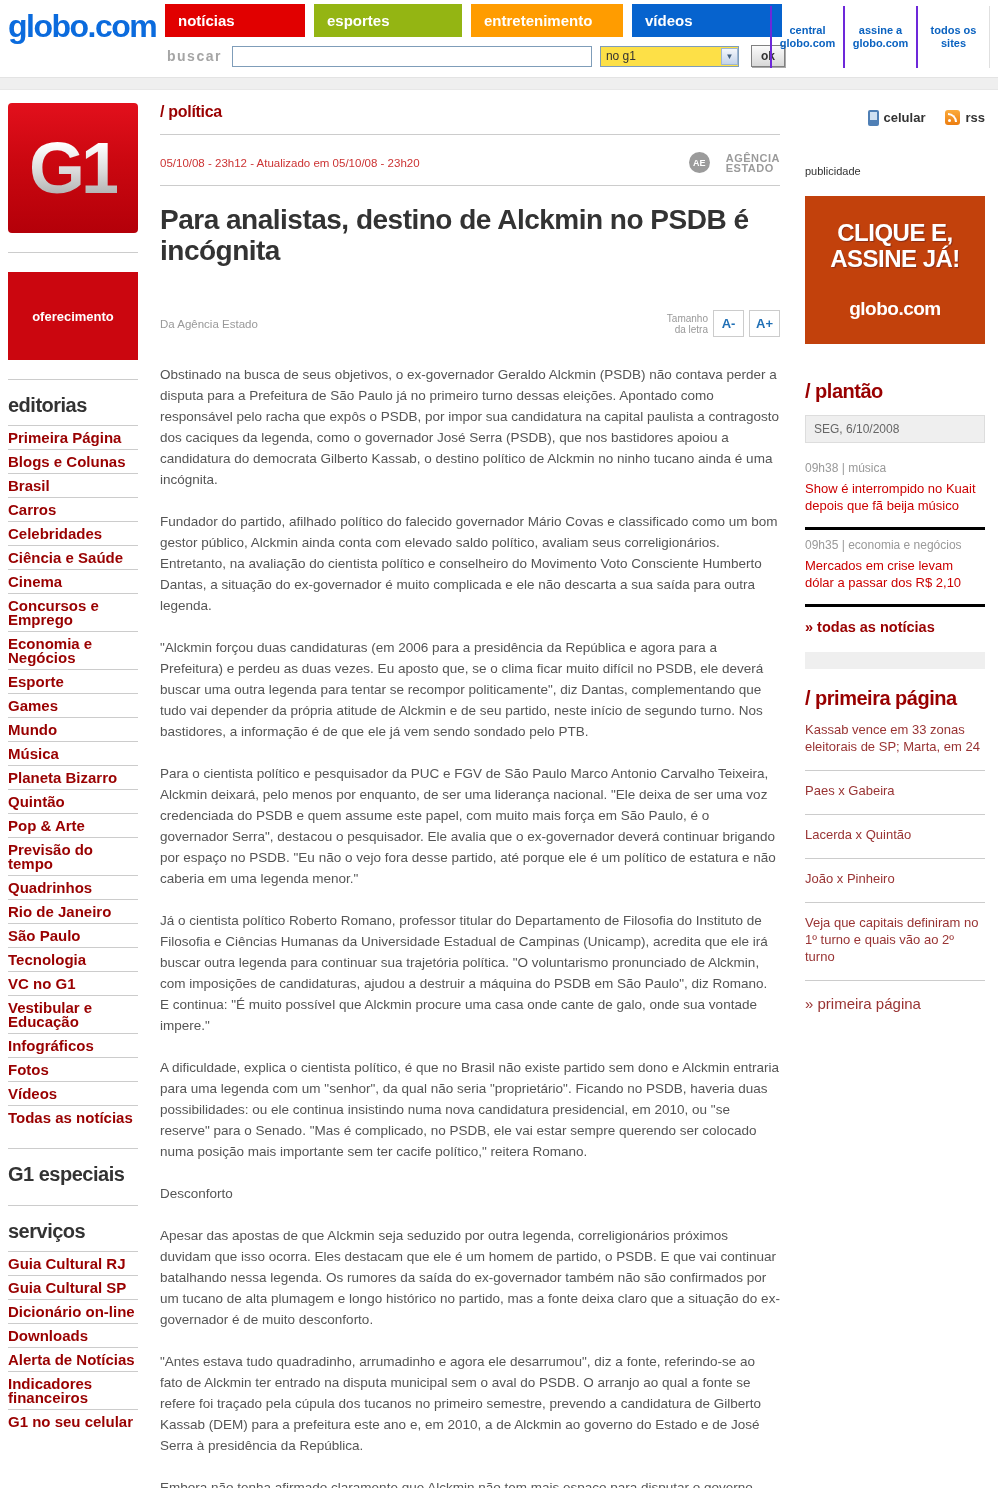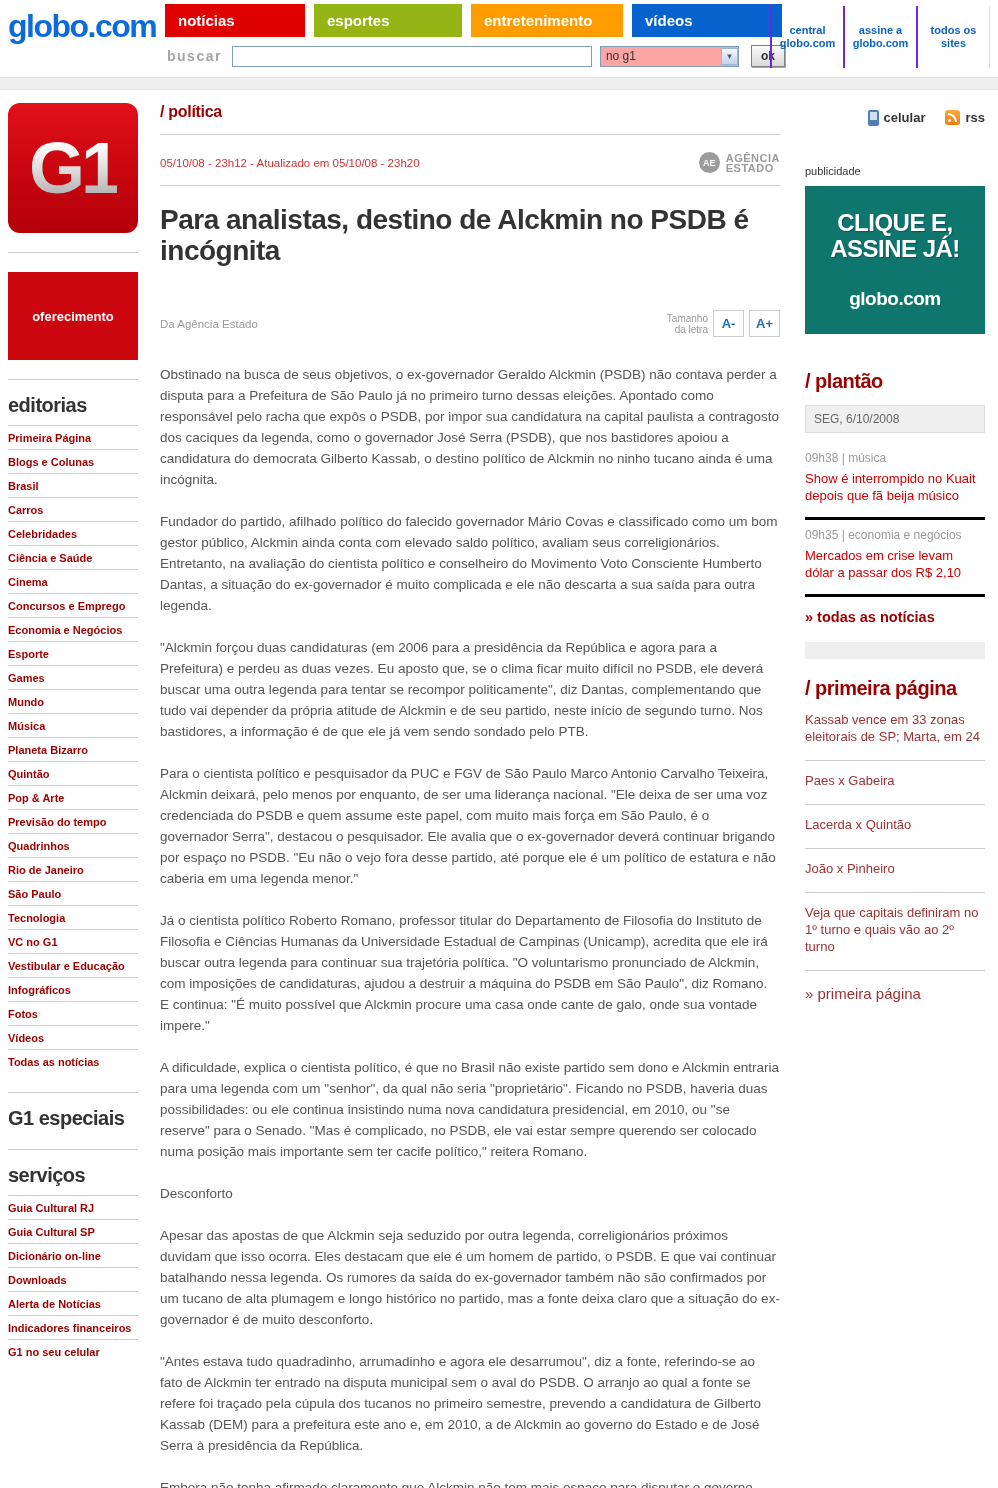--- a/index.html
+++ b/index.html
@@ -27,21 +27,21 @@
   .nav-tab.t1 { width:148px; background:#94b513; }
   .nav-tab.t2 { width:152px; background:#ff9c00; }
   .nav-tab.t3 { width:150px; background:#0663ce; }
 
   .search-row { position:absolute; left:167px; top:45px; display:flex; align-items:center; }
   .search-label { color:#a5a5a5; font-size:14px; font-weight:bold; letter-spacing:1.5px; margin-right:10px; }
   .search-input { width:360px; height:21px; border:1px solid #7f9db9; font-size:12px; padding:2px 4px; }
   .search-select {
     width:139px; height:21px; border:1px solid #7f9db9; margin-left:8px;
     display:flex; justify-content:space-between; align-items:center;
-    font-size:12px; color:#333; padding-left:5px; background:#fca5a5; cursor:pointer;
+    font-size:12px; color:#333; padding-left:5px; background:#fde047; cursor:pointer;
   }
   .select-arrow {
     width:17px; height:17px; border:1px solid #9db6d4;
     background:linear-gradient(#f4f7fb,#c3d3ea);
     display:flex; align-items:center; justify-content:center;
     font-size:8px; color:#44617e;
   }
   .ok-btn {
     margin-left:12px; width:34px; height:22px;
     background:linear-gradient(#fbfbfb,#d8d8d8);
@@ -58,50 +58,50 @@
   .gray-strip { height:13px; background:#efefef; border-top:1px solid #e3e3e3; border-bottom:1px solid #e7e7e7; }
 
   
   .content { position:relative; height:1398px; }
   .sidebar  { position:absolute; left:8px;   top:13px; width:130px; }
   .main     { position:absolute; left:160px; top:13px; width:620px; }
   .rightcol { position:absolute; left:805px; top:13px; width:180px; }
 
   
   .g1-logo {
-    width:130px; height:130px; border-radius:12px; cursor:pointer;
+    width:130px; height:130px; border-radius:4px; cursor:pointer;
     background:linear-gradient(180deg,#e2101c 0%,#cb0710 45%,#b40009 100%);
     display:flex; align-items:center; justify-content:center;
   }
   .g1-glyph {
     font-size:72px; font-weight:bold; letter-spacing:-4px;
     background:linear-gradient(180deg,#ffffff 20%,#d9d9d9 55%,#9a9a9a 100%);
     -webkit-background-clip:text; background-clip:text; color:transparent;
   }
   .side-sep { border-top:1px solid #ccc; margin:19px 0 0; }
   .offer-box {
     margin-top:19px; width:130px; height:88px; background:#cb060f; cursor:pointer;
     display:flex; align-items:center; justify-content:center;
     color:#fff; font-weight:bold; font-size:13px;
   }
   .side-title { font-size:20px; font-weight:bold; color:#333; margin:14px 0 8px; letter-spacing:-0.5px; }
   .side-list { list-style:none; margin:0; padding:0; }
   .side-list li {
     border-top:1px solid #ccc; padding:5px 0 4px;
-    font-size:11px; font-weight:bold; color:#990000; line-height:14px; cursor:pointer;
+    font-size:15px; font-weight:bold; color:#990000; line-height:14px; cursor:pointer;
   }
 
   
   .breadcrumb { color:#990000; font-weight:bold; font-size:16px; letter-spacing:-0.3px; }
   .rule { border-top:1px solid #ccc; }
   .rule.r1 { margin-top:13px; }
   .rule.r2 { margin-top:12px; }
   .dateline-row { margin-top:17px; display:flex; justify-content:space-between; align-items:center; }
   .dateline { color:#cc3333; font-size:11.5px; }
-  .agency { display:flex; align-items:center; gap:6px; }
+  .agency { display:flex; align-items:center; gap:16px; }
   .agency-circle {
     width:21px; height:21px; border-radius:50%; background:#9b9b9b;
     color:#fff; font-size:9px; font-weight:bold;
     display:flex; align-items:center; justify-content:center;
   }
   .agency-text { color:#9b9b9b; font-weight:bold; font-size:11px; line-height:10px; letter-spacing:0.5px; }
   .article-title {
     margin:18px 0 0; font-size:28px; font-weight:bold; color:#333;
     line-height:31px; letter-spacing:-0.5px;
   }
@@ -129,21 +129,21 @@
   .rss-icon::before {
     content:""; position:absolute; left:3px; bottom:3px; width:7px; height:7px;
     border:2px solid #fff; border-bottom:none; border-left:none; border-top-right-radius:9px;
   }
   .rss-icon.large { width:20px; height:20px; border-radius:4px; }
   .rss-icon.large::after { width:4px; height:4px; }
   .rss-icon.large::before { width:9px; height:9px; border-width:3px; }
 
   .ad-label { margin-top:38px; font-size:11px; color:#333; }
   .ad-box {
-    margin-top:9px; width:180px; height:148px; background:#0f766e; cursor:pointer;
+    margin-top:19px; width:180px; height:148px; background:#c2410c; cursor:pointer;
     display:flex; flex-direction:column; align-items:center; justify-content:center;
     color:#fff; font-weight:bold;
   }
   .ad-line { font-size:24px; line-height:26px; letter-spacing:-0.5px; text-shadow:1px 1px 1px rgba(0,0,60,0.3); }
   .ad-brand { margin-top:26px; font-size:19px; letter-spacing:-0.5px; }
 
   .panel { margin-top:36px; }
   .panel-header { display:flex; justify-content:space-between; align-items:center; }
   .panel-title { color:#990000; font-weight:bold; font-size:20px; letter-spacing:-0.5px; }
   .date-bar {

